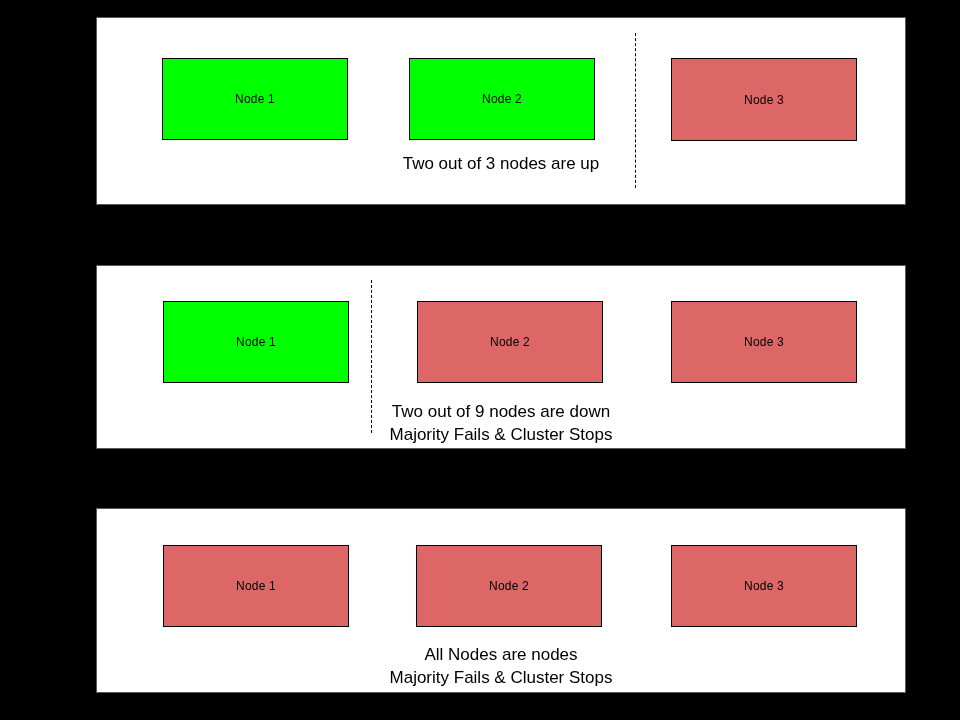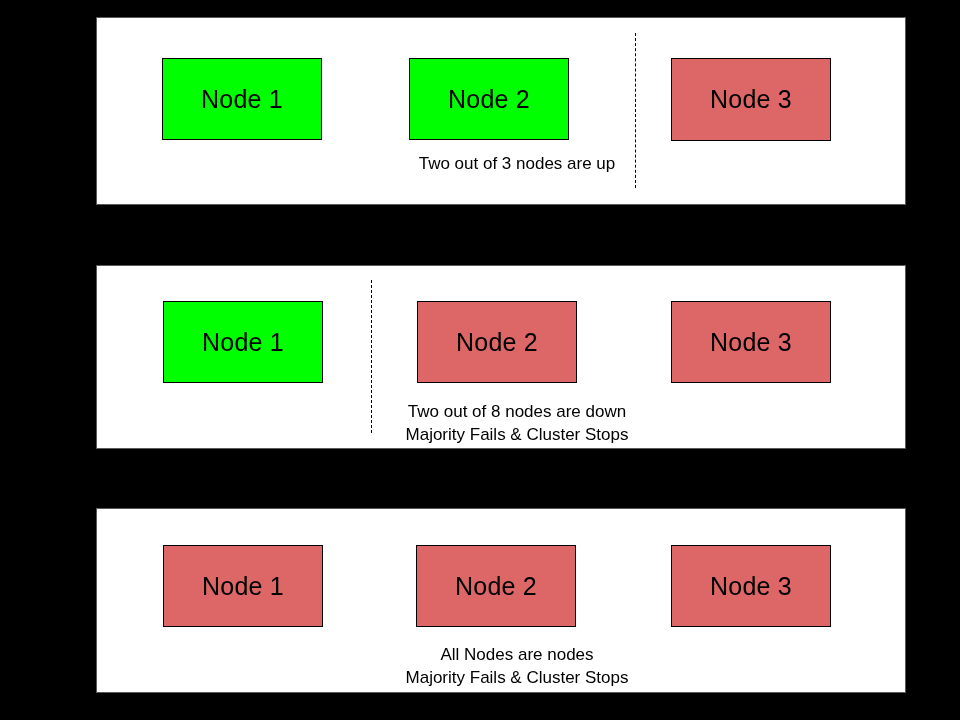--- a/index.html
+++ b/index.html
@@ -22,28 +22,28 @@
     background: #ffffff;
     border: 1px solid #595959;
     box-sizing: border-box;
   }
   #panel-1 { top: 17px;  height: 188px; }
   #panel-2 { top: 265px; height: 184px; }
   #panel-3 { top: 508px; height: 185px; }
 
   .node {
     position: absolute;
-    width: 160px;
+    width: 186px;
     height: 82px;
     border: 1px solid #000000;
     box-sizing: border-box;
     display: flex;
     align-items: center;
     justify-content: center;
-    font-size: 25px;
+    font-size: 12px;
     letter-spacing: 0.2px;
   }
   .node.up   { background: #00ff00; }
   .node.down { background: #dd6666; }
 
   
   #panel-1 .node { top: 40px; }
   #panel-1 .n1 { left: 65px; }
   #panel-1 .n2 { left: 312px; }
   #panel-1 .n3 { left: 574px; height: 83px; }
@@ -62,21 +62,21 @@
     position: absolute;
     width: 0;
     border-left: 1px dashed #000000;
   }
   #panel-1 .divider { left: 538px; top: 15px; height: 155px; }
   #panel-2 .divider { left: 274px; top: 14px; height: 153px; }
 
   .caption {
     position: absolute;
     top: 134px;
-    left: 16px;
+    left: 0;
     width: 100%;
     text-align: center;
     font-size: 17px;
     line-height: 23px;
   }
 </style>
 </head>
 <body>
 
 <div>
@@ -102,21 +102,21 @@
       <span>Node 1</span>
     </div>
     <div class="divider"></div>
     <div class="node down n2">
       <span>Node 2</span>
     </div>
     <div class="node down n3">
       <span>Node 3</span>
     </div>
     <div class="caption">
-      <div>Two out of 8 nodes are down</div>
+      <div>Two out of 9 nodes are down</div>
       <div>Majority Fails &amp; Cluster Stops</div>
     </div>
   </section>
 
   <section class="panel" id="panel-3">
     <div class="node down n1">
       <span>Node 1</span>
     </div>
     <div class="node down n2">
       <span>Node 2</span>

